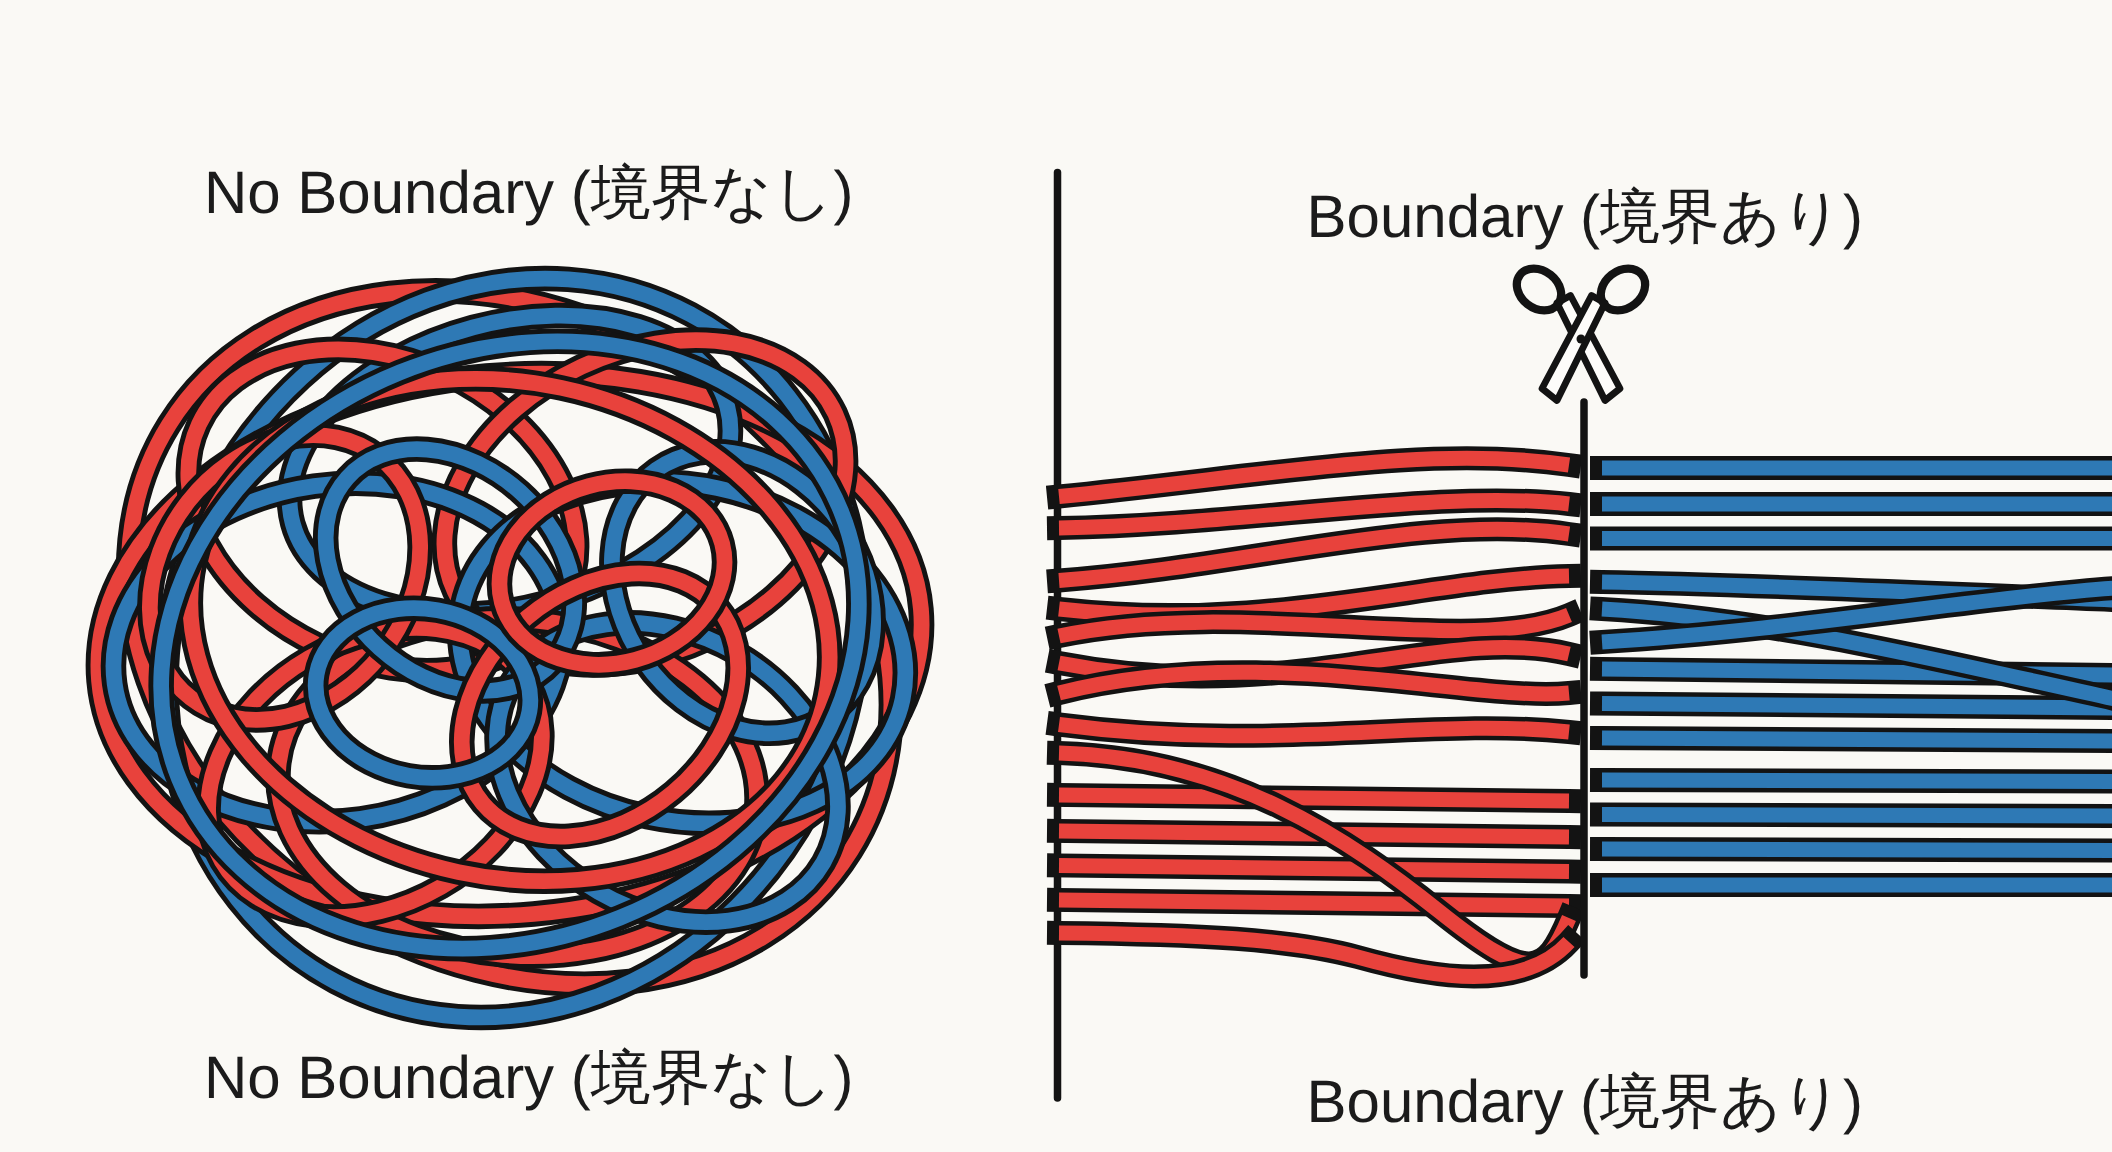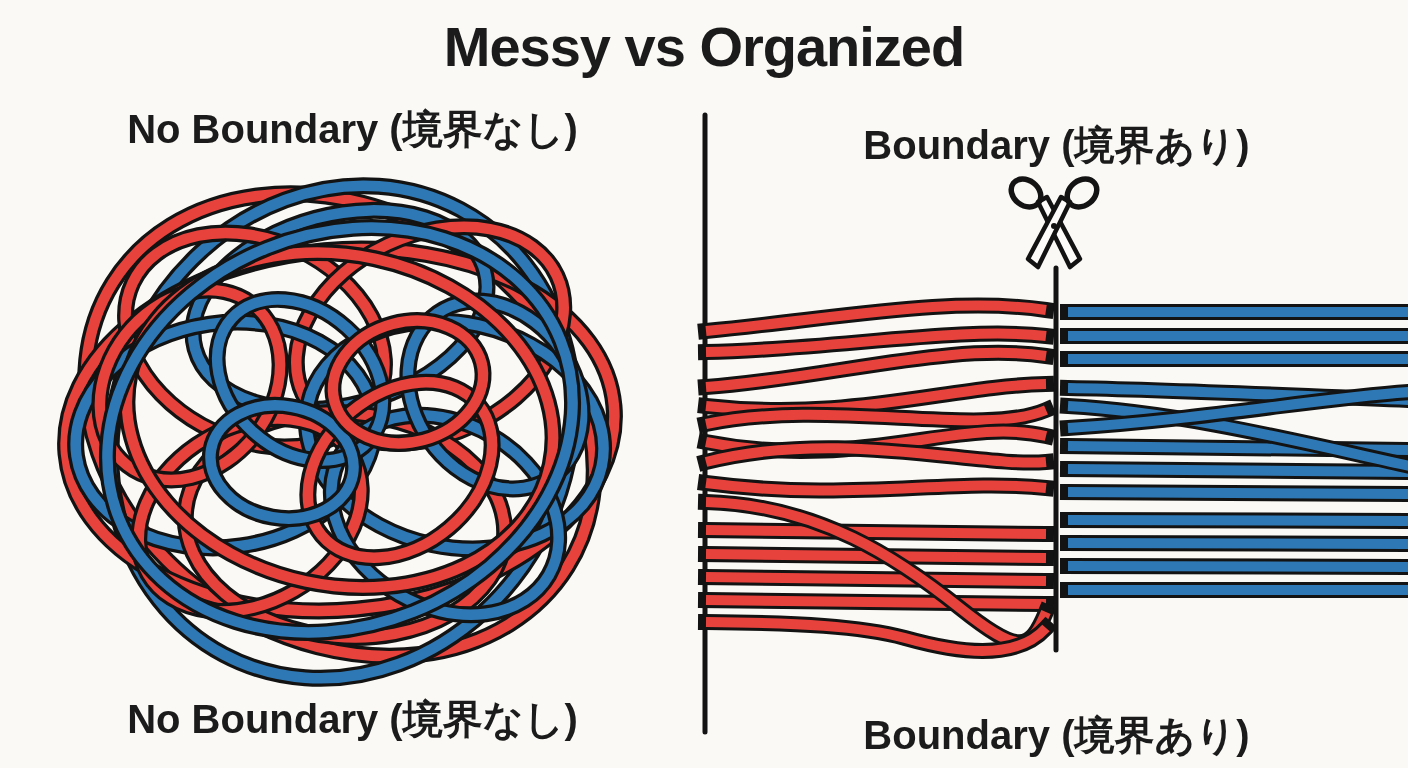--- a/index.html
+++ b/index.html
@@ -14,21 +14,21 @@
     color:var(--text);
   }
   .canvas{position:absolute;top:0;left:0;width:1408px;height:768px;}
   .title{
     position:absolute;top:14px;left:0;width:1408px;height:66px;
     text-align:center;font-size:56px;font-weight:bold;letter-spacing:-1px;
     color:var(--text);
   }
   .panel-label{
     position:absolute;height:58px;line-height:58px;text-align:center;
-    font-size:40px;font-weight:bold;color:var(--text);
+    font-size:40px;font-weight:normal;color:var(--text);
   }
   .lbl-left{left:0;width:705px;}
   .lbl-right{left:705px;width:703px;margin-top:16px;}
   .lbl-top{top:100px;}
   .lbl-bottom{top:690px;}
   svg{position:absolute;top:0;left:0;}
   
   .k {fill:none;stroke:var(--wire_outline);stroke-width:16;stroke-linecap:square;}
   .c-red {fill:none;stroke:var(--wire_red); stroke-width:10;stroke-linecap:butt;}
   .c-blue{fill:none;stroke:var(--wire_blue);stroke-width:10;stroke-linecap:butt;}
@@ -38,21 +38,20 @@
   .tc-blue{fill:none;stroke:var(--wire_blue);stroke-width:10.5;}
   .divider{stroke:var(--wire_outline);stroke-width:5;stroke-linecap:round;}
   .blade{fill:#FDFCFA;stroke:var(--wire_outline);stroke-width:4.5;stroke-linejoin:round;}
   .loop{fill:none;stroke:var(--wire_outline);stroke-width:5.5;}
 </style>
 </head>
 <body>
 
 <div class="canvas">
 
-  <div class="title">Messy vs Organized</div>
 
   <div class="panel-label lbl-left lbl-top">No Boundary (境界なし)</div>
   <div class="panel-label lbl-right lbl-top">Boundary (境界あり)</div>
   <div class="panel-label lbl-left lbl-bottom">No Boundary (境界なし)</div>
   <div class="panel-label lbl-right lbl-bottom">Boundary (境界あり)</div>
 
   <svg width="1408" height="768" viewBox="0 0 1408 768">
     <defs>
 
       <ellipse id="e15" cx="340" cy="425" rx="268" ry="215" transform="rotate(32 340 425)"></ellipse>

